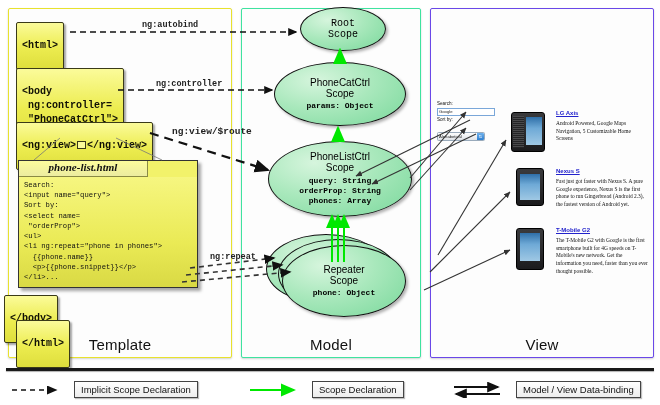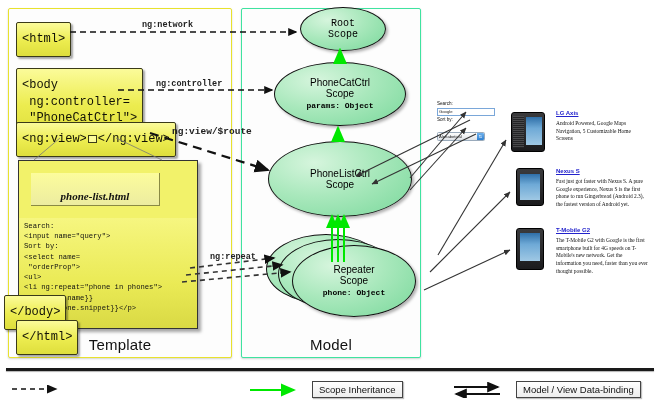--- a/index.html
+++ b/index.html
@@ -39,24 +39,24 @@
   }
 
   
   .tagbox {
     position: absolute;
     background: linear-gradient(to bottom, #fbfb9a 0%, #ecec4f 55%, #dede3c 100%);
     border: 1px solid #3a3a18;
     border-radius: 2px;
     box-shadow: 2px 2px 2px rgba(0,0,0,0.35);
     font-family: "Liberation Mono", monospace;
-    font-weight: normal;
-    font-size: 12px;
+    font-weight: bold;
+    font-size: 10px;
     color: #101005;
-    padding: 8px 5px;
+    padding: 16px 5px;
     line-height: 1.38;
     white-space: pre;
   }
   #tag-html   { left: 16px; top: 22px; }
   #tag-body   { left: 16px; top: 68px; }
   #tag-ngview { left: 16px; top: 122px; }
   #tag-bodyc  { left: 4px; top: 295px; }
   #tag-htmlc  { left: 16px; top: 320px; }
 
   .boxglyph {
@@ -80,24 +80,24 @@
     background: #f2f26a;
   }
   #code-title {
     background: linear-gradient(to bottom, #fcfc9c 0%, #ececa0 100%);
     font-family: "Liberation Serif", serif;
     font-style: italic;
     font-weight: bold;
     font-size: 11px;
     text-align: center;
     color: #111;
-    padding: 17px 0 3px 0;
+    padding: 0 0 3px 0;
     border-bottom: 1px solid #8a8a44;
     width: 128px;
-    margin: 12px;
+    margin: 0;
     border-right: 1px solid #8a8a44;
   }
   #code-body {
     font-family: "Liberation Mono", monospace;
     font-size: 7.2px;
     line-height: 1.42;
     color: #111;
     padding: 3px 4px 5px 5px;
     white-space: pre;
     background: linear-gradient(to bottom, #f6f680 0%, #eaea55 60%, #d9d944 100%);
@@ -140,21 +140,21 @@
     position: absolute;
     border: 1.4px solid #111;
     border-radius: 50%;
     background: radial-gradient(ellipse at 32% 28%, #d6f5dd 0%, #a9e8bc 45%, #79d89b 100%);
     width: 118px;
     height: 68px;
   }
   #rep-a { left: 0px;  top: 0px; }
   #rep-b { left: 12px; top: 5px; }
   #rep-c {
-    left: 26px; top: 11px;
+    left: 16px; top: 11px;
     width: 122px; height: 70px;
     box-shadow: 2px 2px 3px rgba(0,0,0,0.3);
     display: flex; flex-direction: column;
     align-items: center; justify-content: center; text-align: center;
   }
 
   
   #search-form {
     position: absolute;
     left: 437px;
@@ -276,20 +276,23 @@
 <body>
 
 <div id="stage">
 
   <div class="panel" id="panel-template">
     <div class="panel-label">Template</div>
   </div>
   <div class="panel" id="panel-model">
     <div class="panel-label">Model</div>
   </div>
+  <div class="panel" id="panel-view">
+    <div class="panel-label">View</div>
+  </div>
 
   <div class="tagbox" id="tag-html">&lt;html&gt;</div>
   <div class="tagbox" id="tag-body">&lt;body
  ng:controller=
  "PhoneCatCtrl"&gt;</div>
   <div class="tagbox" id="tag-ngview"><span>&lt;ng:view&gt;</span><span class="boxglyph"></span><span>&lt;/ng:view&gt;</span></div>
 
   <div id="code-note">
     <div id="code-title">phone-list.html</div>
     <div id="code-body">Search:
@@ -317,20 +320,23 @@
     <div class="scope-title">
       <span>PhoneCatCtrl</span><br><span>Scope</span>
     </div>
     <div class="scope-props">params: Object</div>
   </div>
 
   <div class="scope" id="scope-listctrl">
     <div class="scope-title">
       <span>PhoneListCtrl</span><br><span>Scope</span>
     </div>
+    <div class="scope-props">query: String
+orderProp: String
+phones: Array</div>
   </div>
 
   <div id="repeater-stack">
     <div class="rep" id="rep-a"></div>
     <div class="rep" id="rep-b"></div>
     <div class="rep" id="rep-c">
       <div class="scope-title">
         <span>Repeater</span><br><span>Scope</span>
       </div>
       <div class="scope-props">phone: Object</div>
@@ -364,21 +370,21 @@
   </div>
   <div class="listing" id="listing2">
     <div class="listing-title">Nexus S</div>
     <div class="listing-snippet">Fast just got faster with Nexus S. A pure Google experience, Nexus S is the first phone to run Gingerbread (Android 2.3), the fastest version of Android yet.</div>
   </div>
   <div class="listing" id="listing3">
     <div class="listing-title">T-Mobile G2</div>
     <div class="listing-snippet">The T-Mobile G2 with Google is the first smartphone built for 4G speeds on T-Mobile's new network. Get the information you need, faster than you ever thought possible.</div>
   </div>
 
-  <div class="wire-label" id="lbl-autobind">ng:network</div>
+  <div class="wire-label" id="lbl-autobind">ng:autobind</div>
   <div class="wire-label" id="lbl-controller">ng:controller</div>
   <div class="wire-label" id="lbl-ngview">ng:view/$route</div>
   <div class="wire-label" id="lbl-ngrepeat">ng:repeat</div>
 
   <svg id="wires">
     <defs>
       <marker id="ah-black" markerWidth="7" markerHeight="7" refX="6" refY="3" orient="auto">
         <path d="M0,0 L7,3 L0,6 z" fill="#111"></path>
       </marker>
       <marker id="ah-green" markerWidth="7" markerHeight="7" refX="6" refY="3" orient="auto">
@@ -422,32 +428,33 @@
 
   <div class="legend-item" id="legend-1">
     <svg class="legend-art">
       <defs>
           <marker id="lm1" markerWidth="7" markerHeight="7" refX="6" refY="3" orient="auto">
             <path d="M0,0 L7,3 L0,6 z" fill="#111"></path>
           </marker>
         </defs>
       <path d="M2,8 L46,8" stroke="#111" stroke-width="1.5" stroke-dasharray="5,4" fill="none" marker-end="url(#lm1)"></path>
     </svg>
+    <div class="legend-box">Implicit Scope Declaration</div>
   </div>
 
   <div class="legend-item" id="legend-2">
     <svg class="legend-art">
       <defs>
           <marker id="lm2" markerWidth="7" markerHeight="7" refX="6" refY="3" orient="auto">
             <path d="M0,0 L7,3 L0,6 z" fill="#00e800"></path>
           </marker>
         </defs>
       <path d="M2,8 L46,8" stroke="#00e800" stroke-width="2.2" fill="none" marker-end="url(#lm2)"></path>
     </svg>
-    <div class="legend-box">Scope Inheritance</div>
+    <div class="legend-box">Scope Declaration</div>
   </div>
 
   <div class="legend-item" id="legend-3">
     <svg class="legend-art">
       <defs>
         <marker id="lm3a" markerWidth="7" markerHeight="7" refX="6" refY="3" orient="auto">
             <path d="M0,0 L7,3 L0,6 z" fill="#111"></path>
           </marker>
         <marker id="lm3b" markerWidth="7" markerHeight="7" refX="6" refY="3" orient="auto">
             <path d="M0,0 L7,3 L0,6 z" fill="#111"></path>

